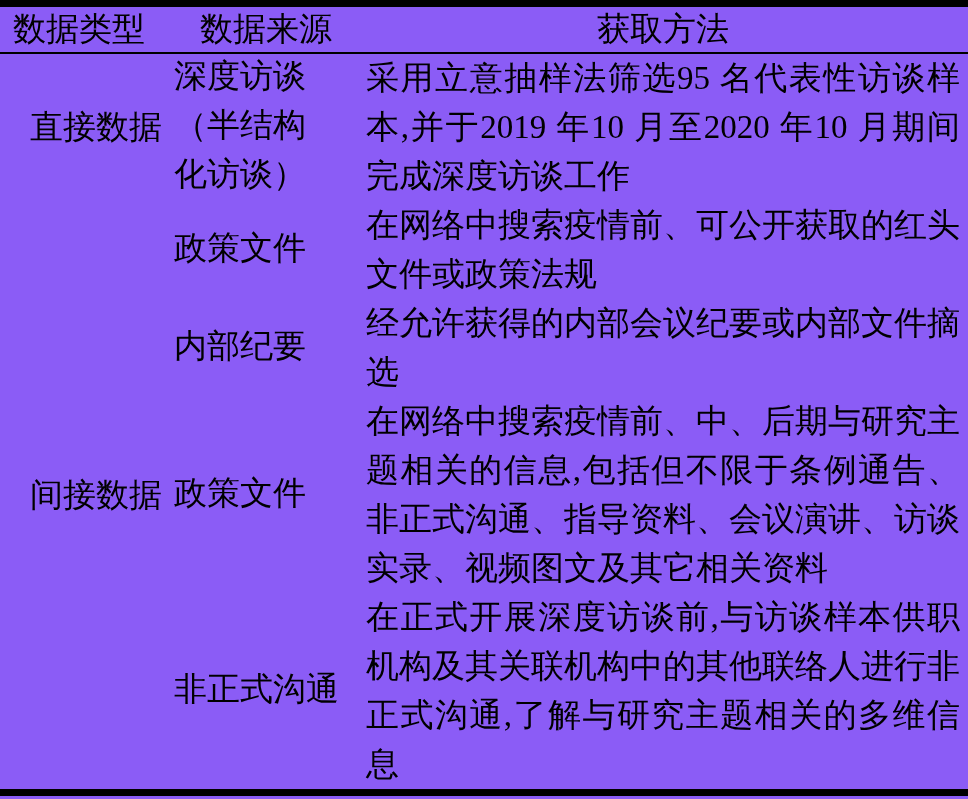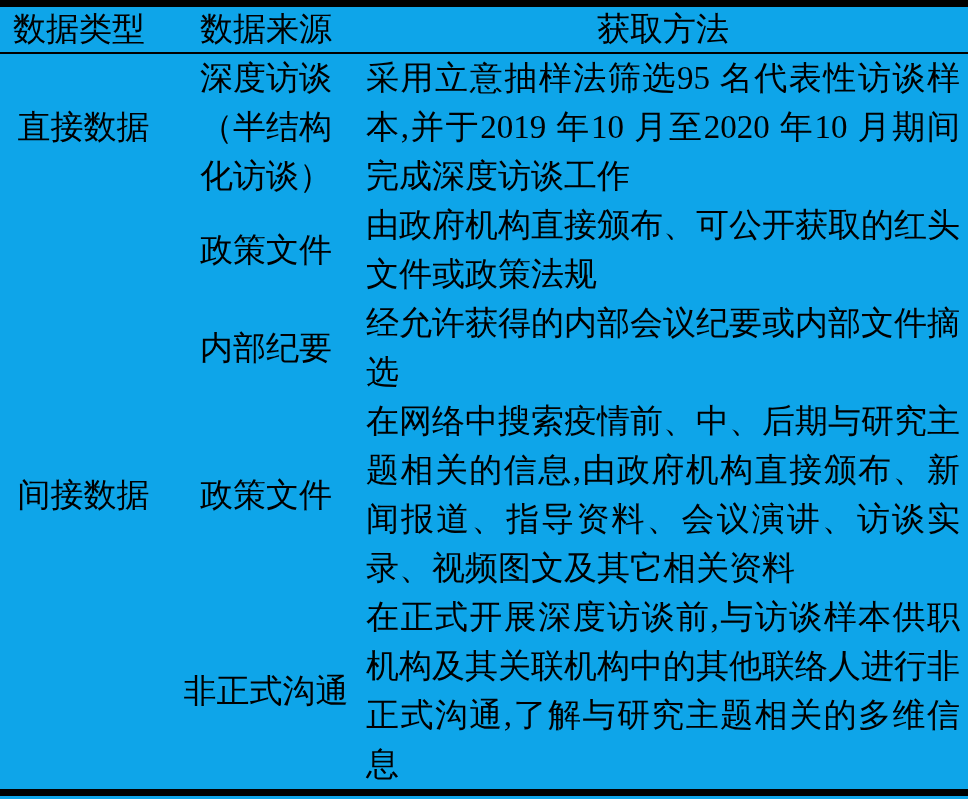--- a/index.html
+++ b/index.html
@@ -3,21 +3,21 @@
 <meta charset="utf-8">
 <style>
   html, body {
     margin: 0;
     padding: 0;
     background: #ffffff;
   }
   .page {
     width: 968px;
     height: 799px;
-    background: #0ea5e9;
+    background: #8b5cf6;
     overflow: hidden;
     font-family: "Liberation Serif", "DejaVu Serif", serif;
     color: #000000;
   }
   table.paper-table {
     width: 968px;
     table-layout: fixed;
     border-collapse: collapse;
     border-top: 7px solid #000000;
     border-bottom: 7px solid #000000;
@@ -39,27 +39,28 @@
   th.h-source { text-align: center; padding-left: 12px; }
   th.h-method { }
 
   td {
     font-size: 33px;
     line-height: 49px;
     vertical-align: middle;
     padding: 0;
   }
   td.type {
-    text-align: center;
+    text-align: right;
     padding-left: 5px;
   }
   td.source {
-    text-align: center;
+    text-align: left;
     padding-left: 12px;
     white-space: pre-line;
+    font-family: Liberation Mono, monospace;
   }
   td.method {
     text-align: justify;
     text-justify: inter-ideograph;
     padding: 0 8px 0 8px;
   }
 </style>
 </head>
 <body>
 
@@ -81,29 +82,29 @@
       <tr>
         <td class="type" rowspan="1">直接数据</td>
         <td class="source">深度访谈
 （半结构
 化访谈）</td>
         <td class="method">采用立意抽样法筛选95 名代表性访谈样本,并于2019 年10 月至2020 年10 月期间完成深度访谈工作</td>
       </tr>
       <tr>
         <td class="type" rowspan="4">间接数据</td>
         <td class="source">政策文件</td>
-        <td class="method">由政府机构直接颁布、可公开获取的红头文件或政策法规</td>
+        <td class="method">在网络中搜索疫情前、可公开获取的红头文件或政策法规</td>
       </tr>
       <tr>
         <td class="source">内部纪要</td>
         <td class="method">经允许获得的内部会议纪要或内部文件摘选</td>
       </tr>
       <tr>
         <td class="source">政策文件</td>
-        <td class="method">在网络中搜索疫情前、中、后期与研究主题相关的信息,由政府机构直接颁布、新闻报道、指导资料、会议演讲、访谈实录、视频图文及其它相关资料</td>
+        <td class="method">在网络中搜索疫情前、中、后期与研究主题相关的信息,包括但不限于条例通告、非正式沟通、指导资料、会议演讲、访谈实录、视频图文及其它相关资料</td>
       </tr>
       <tr>
         <td class="source">非正式沟通</td>
         <td class="method">在正式开展深度访谈前,与访谈样本供职机构及其关联机构中的其他联络人进行非正式沟通,了解与研究主题相关的多维信息</td>
       </tr>
     </tbody>
   </table>
 </div>
 
 </body></html>

